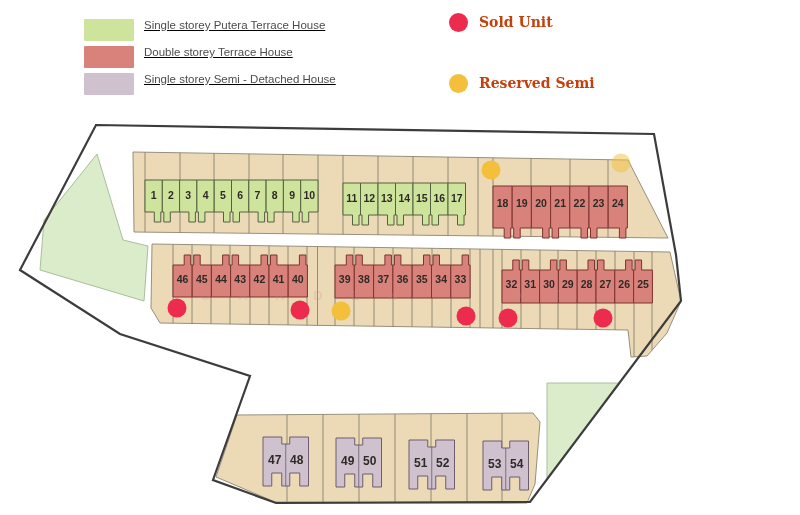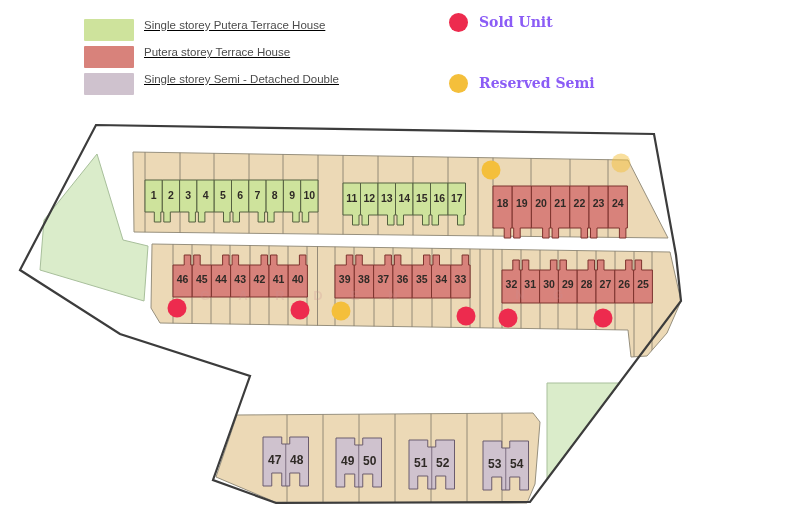--- a/index.html
+++ b/index.html
@@ -6,21 +6,21 @@
   .stage{position:relative;width:800px;height:515px;background:#fff;overflow:hidden;
          font-family:"Liberation Sans",sans-serif;}
   .map-holder{position:absolute;left:0;top:0;width:800px;height:515px;}
   .legend-types{position:absolute;left:84px;top:19px;}
   .type-row{display:flex;align-items:flex-start;margin-bottom:5px;text-decoration:underline;}
   .swatch{width:50px;height:22px;margin-right:10px;border-radius:1px;flex:0 0 auto;}
   .type-label{font-size:11.5px;color:#4c4c4c;}
   .legend-status{position:absolute;left:449px;top:11px;}
   .status-row{display:flex;align-items:center;height:22px;margin-bottom:39px;}
   .dot{width:19px;height:19px;border-radius:50%;margin-right:11px;flex:0 0 auto;}
-  .status-label{font-family:"DejaVu Serif",serif;font-weight:700;font-size:14px;color:#8b5cf6;}
+  .status-label{font-family:"DejaVu Serif",serif;font-weight:700;font-size:14px;color:#c2410c;}
   svg text{user-select:none;}
 </style>
 </head>
 <body>
 
 <div class="stage">
 
   <div class="map-holder" id="map-holder"><svg viewBox="0 0 800 515" width="800" height="515" font-family="&quot;Liberation Sans&quot;, sans-serif">
         <polygon points="97,154 123,240 148,246 144,301 40,270 44,220" fill="#daecca" stroke="#a8bf9b" stroke-width="1"></polygon>
         <polygon points="547,383 620,383 547,478" fill="#daecca" stroke="#a8bf9b" stroke-width="1"></polygon>
@@ -219,25 +219,25 @@
         <polygon points="96,125 654,134 676,255 681,301 530,502 276,503 213,480 250,376 120,334 20,270" fill="none" stroke="#3c3c3c" stroke-width="2.2" stroke-linejoin="miter"></polygon>
       </svg></div>
 
   <div class="legend-types">
     <div class="type-row">
       <span class="swatch" style="background: rgb(206, 227, 156);"></span>
       <span class="type-label">Single storey Putera Terrace House</span>
     </div>
     <div class="type-row">
       <span class="swatch" style="background: rgb(216, 130, 123);"></span>
-      <span class="type-label">Putera storey Terrace House</span>
+      <span class="type-label">Double storey Terrace House</span>
     </div>
     <div class="type-row">
       <span class="swatch" style="background: rgb(207, 194, 206);"></span>
-      <span class="type-label">Single storey Semi - Detached Double</span>
+      <span class="type-label">Single storey Semi - Detached House</span>
     </div>
   </div>
 
   <div class="legend-status">
     <div class="status-row">
       <span class="dot" style="background: rgb(237, 43, 78);"></span>
       <span class="status-label">Sold Unit</span>
     </div>
     <div class="status-row">
       <span class="dot" style="background: rgb(244, 191, 59);"></span>

